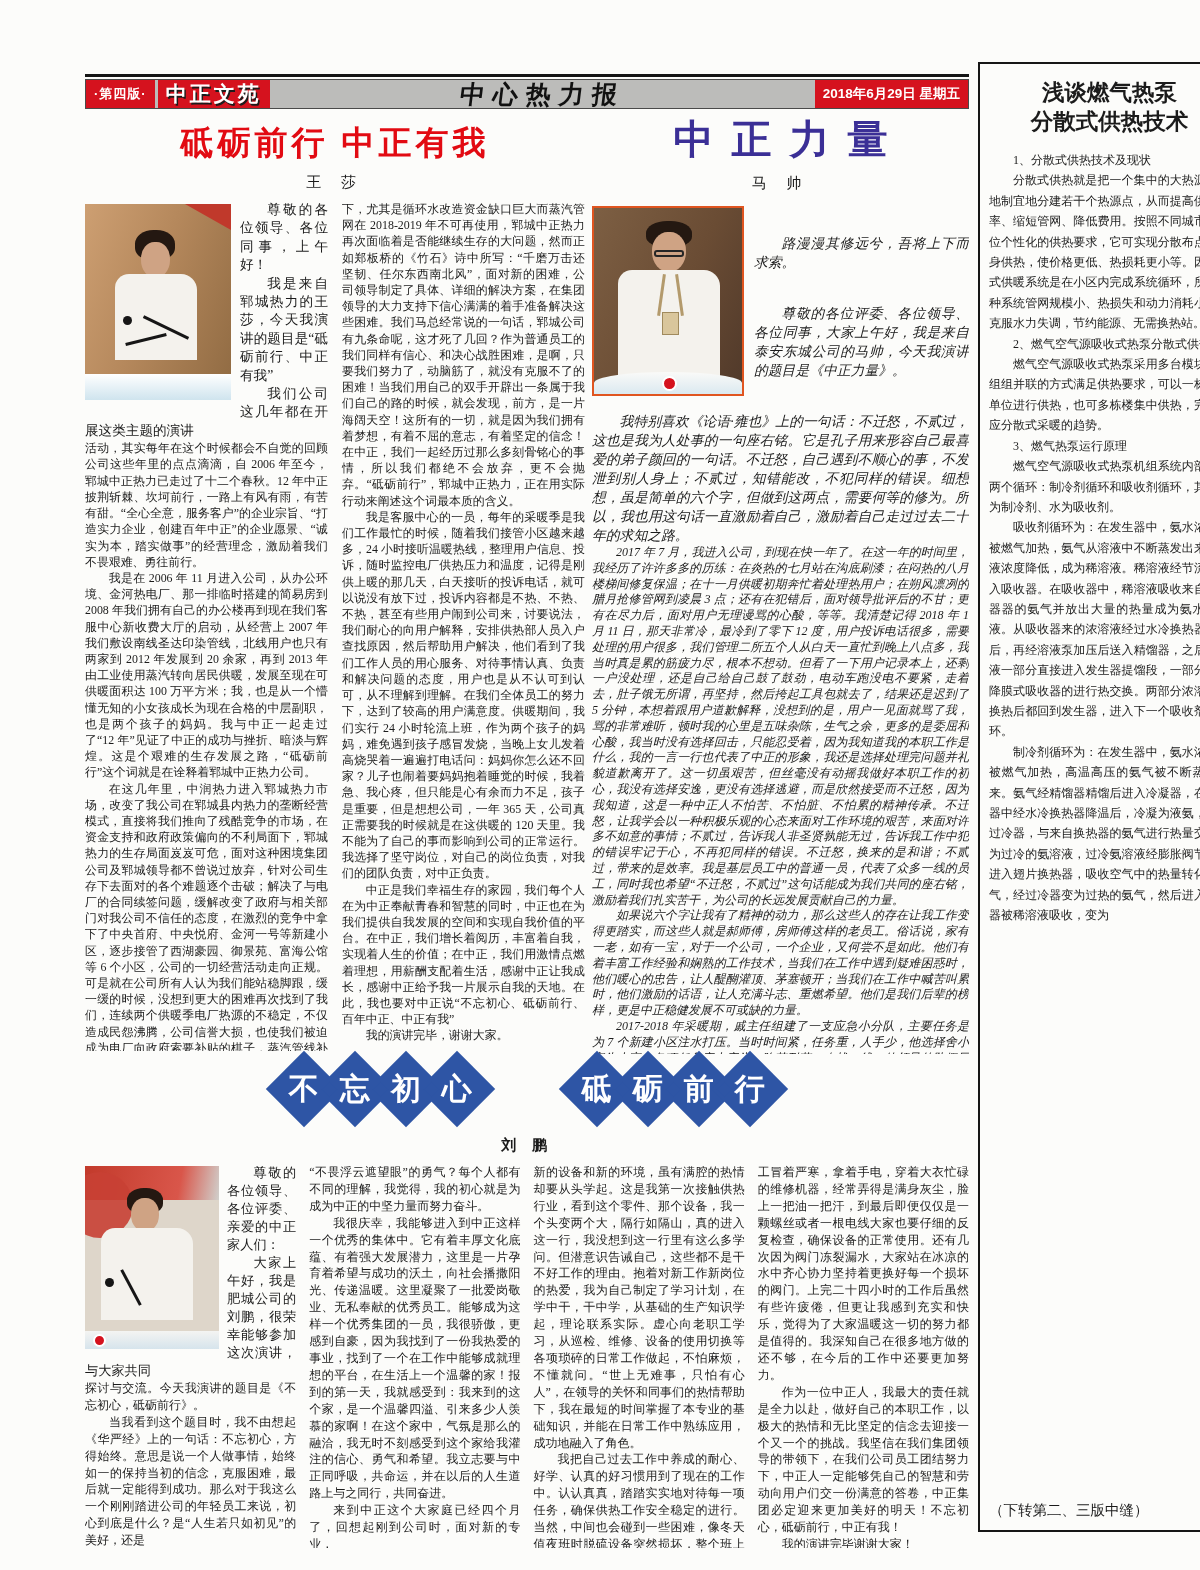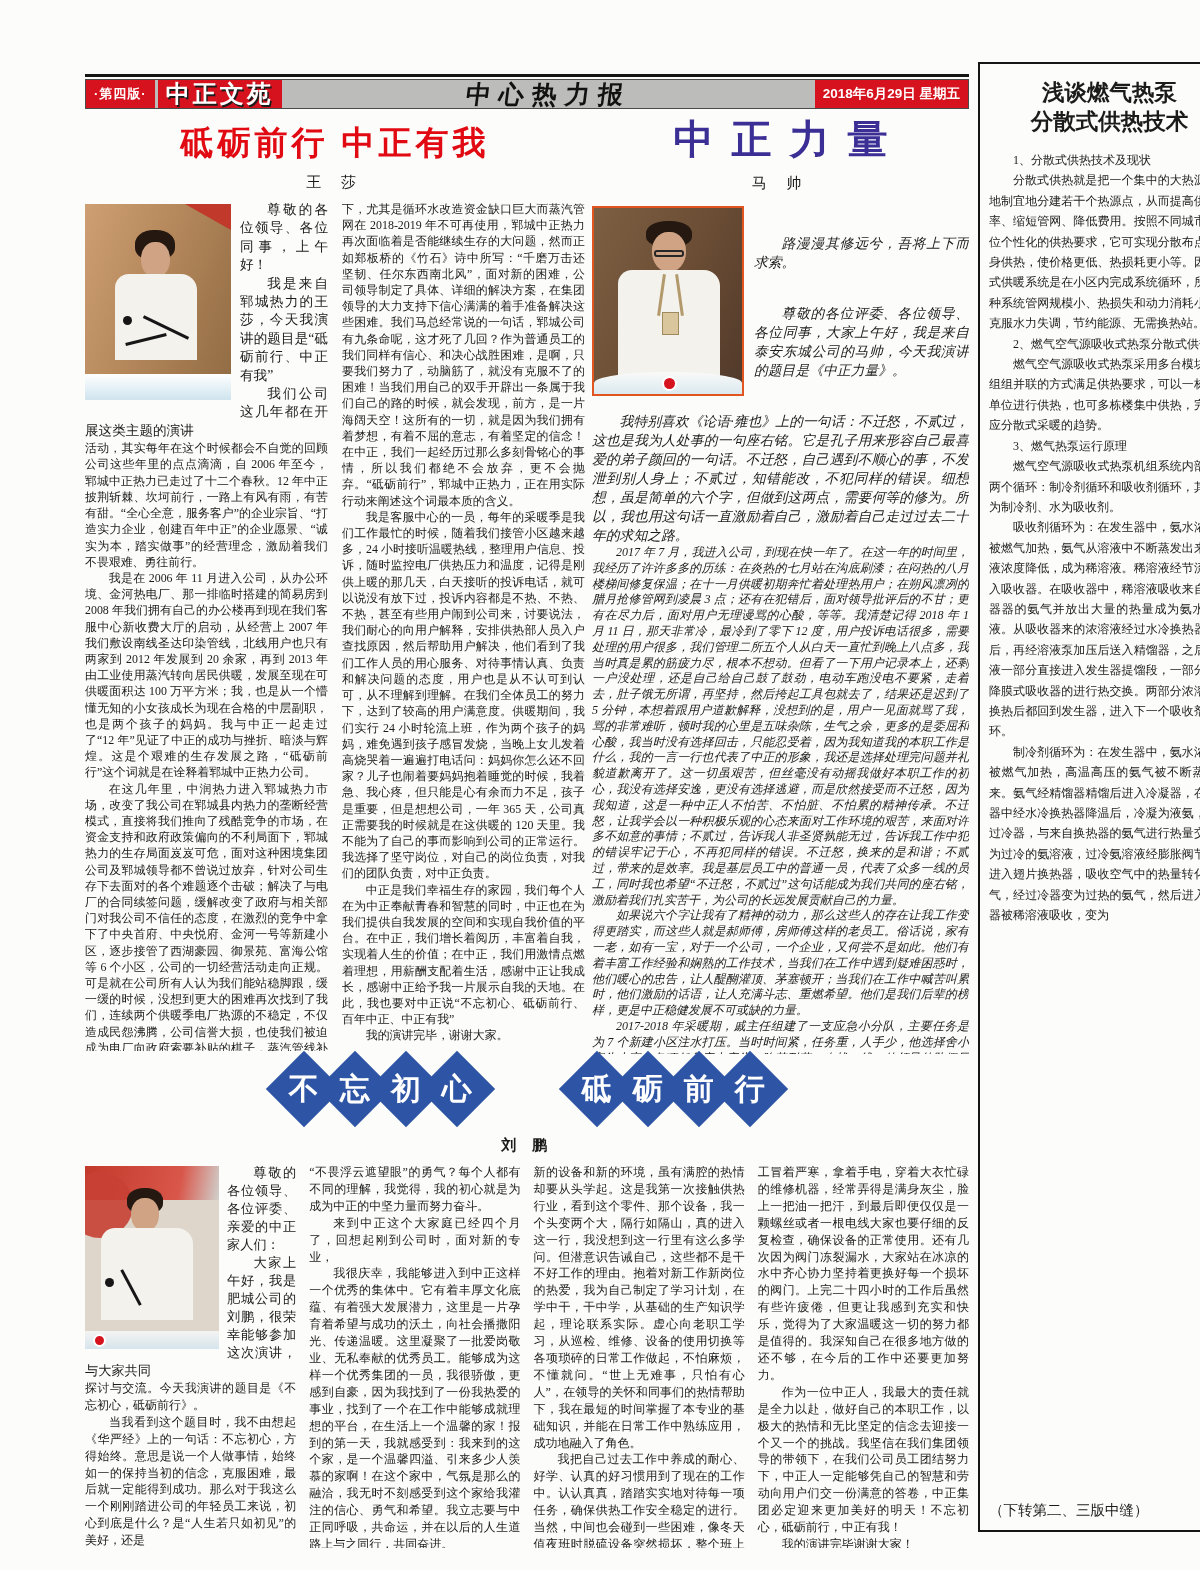--- a/index.html
+++ b/index.html
@@ -8,21 +8,21 @@
     position: relative; width: 1200px; height: 1570px;
     background: #fcfcfa; overflow: hidden; margin: 0 auto;
     font-family: "Liberation Serif", "DejaVu Serif", serif; color:#1b1b1b;
   }
   
   .topbar { position:absolute; left:85px; top:74px; width:884px; border-top:3px solid #151515; padding-top:2px; }
   .bar { display:flex; align-items:stretch; height:30px; background:#bcbcba; border:1px solid #4a4a4a; }
   .redbox { background:#d5121e; color:#fff; display:flex; align-items:center; padding:0 8px;
             font-family:"Liberation Sans","DejaVu Sans",sans-serif; white-space:nowrap; }
   .ed { font-size:13px; font-weight:bold; letter-spacing:1px; }
-  .sec { font-size:24px; font-weight:900; letter-spacing:3px; margin-left:3px; text-shadow:1.5px 1.5px 0 #1c1c1c; }
+  .sec { font-size:21px; font-weight:900; letter-spacing:3px; margin-left:3px; text-shadow:1.5px 1.5px 0 #1c1c1c; }
   .masthead { flex:1; display:flex; align-items:center; justify-content:center;
               font-size:25px; font-weight:bold; letter-spacing:8px; transform:skewX(-7deg); color:#111; }
   .datebox { font-size:13.5px; font-weight:bold; }
   
   p { margin:0; text-indent:2em; }
   p.cont { text-indent:0; }
   .byline { text-align:center; font-size:15px; letter-spacing:8px; margin:7px 0 9px; }
   
   .art-left { position:absolute; left:85px; top:121px; width:500px; }
   .art-left h1 { color:#e20a12; font-family:"Liberation Sans","DejaVu Sans",sans-serif;
@@ -199,22 +199,22 @@
           <div class="ph-podium" style="height:18px;background:linear-gradient(#f4f4f2,#d6e4ec);"></div>
           <div class="ph-logo" style="left:8px;bottom:2px;width:13px;height:13px;"></div>
         </div>
         <p class="intro">尊敬的各位领导、各位评委、亲爱的中正家人们：</p>
         <p class="intro">大家上午好，我是肥城公司的刘鹏，很荣幸能够参加这次演讲，与大家共同</p>
         <p class="cont">探讨与交流。今天我演讲的题目是《不忘初心，砥砺前行》。</p>
         <p>当我看到这个题目时，我不由想起《华严经》上的一句话：不忘初心，方得始终。意思是说一个人做事情，始终如一的保持当初的信念，克服困难，最后就一定能得到成功。那么对于我这么一个刚刚踏进公司的年轻员工来说，初心到底是什么？是“人生若只如初见”的美好，还是</p>
       </div>
       <div class="bcol">
         <p class="cont">“不畏浮云遮望眼”的勇气？每个人都有不同的理解，我觉得，我的初心就是为成为中正的中坚力量而努力奋斗。</p>
+        <p>我很庆幸，我能够进入到中正这样一个优秀的集体中。它有着丰厚文化底蕴、有着强大发展潜力，这里是一片孕育着希望与成功的沃土，向社会播撒阳光、传递温暖。这里凝聚了一批爱岗敬业、无私奉献的优秀员工。能够成为这样一个优秀集团的一员，我很骄傲，更感到自豪，因为我找到了一份我热爱的事业，找到了一个在工作中能够成就理想的平台，在生活上一个温馨的家！报到的第一天，我就感受到：我来到的这个家，是一个温馨四溢、引来多少人羡慕的家啊！在这个家中，气氛是那么的融洽，我无时不刻感受到这个家给我灌注的信心、勇气和希望。我立志要与中正同呼吸，共命运，并在以后的人生道路上与之同行，共同奋进。</p>
         <p>来到中正这个大家庭已经四个月了，回想起刚到公司时，面对新的专业，</p>
-        <p>我很庆幸，我能够进入到中正这样一个优秀的集体中。它有着丰厚文化底蕴、有着强大发展潜力，这里是一片孕育着希望与成功的沃土，向社会播撒阳光、传递温暖。这里凝聚了一批爱岗敬业、无私奉献的优秀员工。能够成为这样一个优秀集团的一员，我很骄傲，更感到自豪，因为我找到了一份我热爱的事业，找到了一个在工作中能够成就理想的平台，在生活上一个温馨的家！报到的第一天，我就感受到：我来到的这个家，是一个温馨四溢、引来多少人羡慕的家啊！在这个家中，气氛是那么的融洽，我无时不刻感受到这个家给我灌注的信心、勇气和希望。我立志要与中正同呼吸，共命运，并在以后的人生道路上与之同行，共同奋进。</p>
       </div>
       <div class="bcol">
         <p class="cont">新的设备和新的环境，虽有满腔的热情却要从头学起。这是我第一次接触供热行业，看到这个零件、那个设备，我一个头变两个大，隔行如隔山，真的进入这一行，我没想到这一行里有这么多学问。但潜意识告诫自己，这些都不是干不好工作的理由。抱着对新工作新岗位的热爱，我为自己制定了学习计划，在学中干，干中学，从基础的生产知识学起，理论联系实际。虚心向老职工学习，从巡检、维修、设备的使用切换等各项琐碎的日常工作做起，不怕麻烦，不懂就问。“世上无难事，只怕有心人”，在领导的关怀和同事们的热情帮助下，我在最短的时间掌握了本专业的基础知识，并能在日常工作中熟练应用，成功地融入了角色。</p>
         <p>我把自己过去工作中养成的耐心、好学、认真的好习惯用到了现在的工作中。认认真真，踏踏实实地对待每一项任务，确保供热工作安全稳定的进行。当然，中间也会碰到一些困难，像冬天值夜班时脱硫设备突然损坏，整个班上的员</p>
       </div>
       <div class="bcol">
         <p class="cont">工冒着严寒，拿着手电，穿着大衣忙碌的维修机器，经常弄得是满身灰尘，脸上一把油一把汗，到最后即便仅仅是一颗螺丝或者一根电线大家也要仔细的反复检查，确保设备的正常使用。还有几次因为阀门冻裂漏水，大家站在冰凉的水中齐心协力坚持着更换好每一个损坏的阀门。上完二十四小时的工作后虽然有些许疲倦，但更让我感到充实和快乐，觉得为了大家温暖这一切的努力都是值得的。我深知自己在很多地方做的还不够，在今后的工作中还要更加努力。</p>
         <p>作为一位中正人，我最大的责任就是全力以赴，做好自己的本职工作，以极大的热情和无比坚定的信念去迎接一个又一个的挑战。我坚信在我们集团领导的带领下，在我们公司员工团结努力下，中正人一定能够凭自己的智慧和劳动向用户们交一份满意的答卷，中正集团必定迎来更加美好的明天！不忘初心，砥砺前行，中正有我！</p>
         <p>我的演讲完毕谢谢大家！</p>
       </div>

